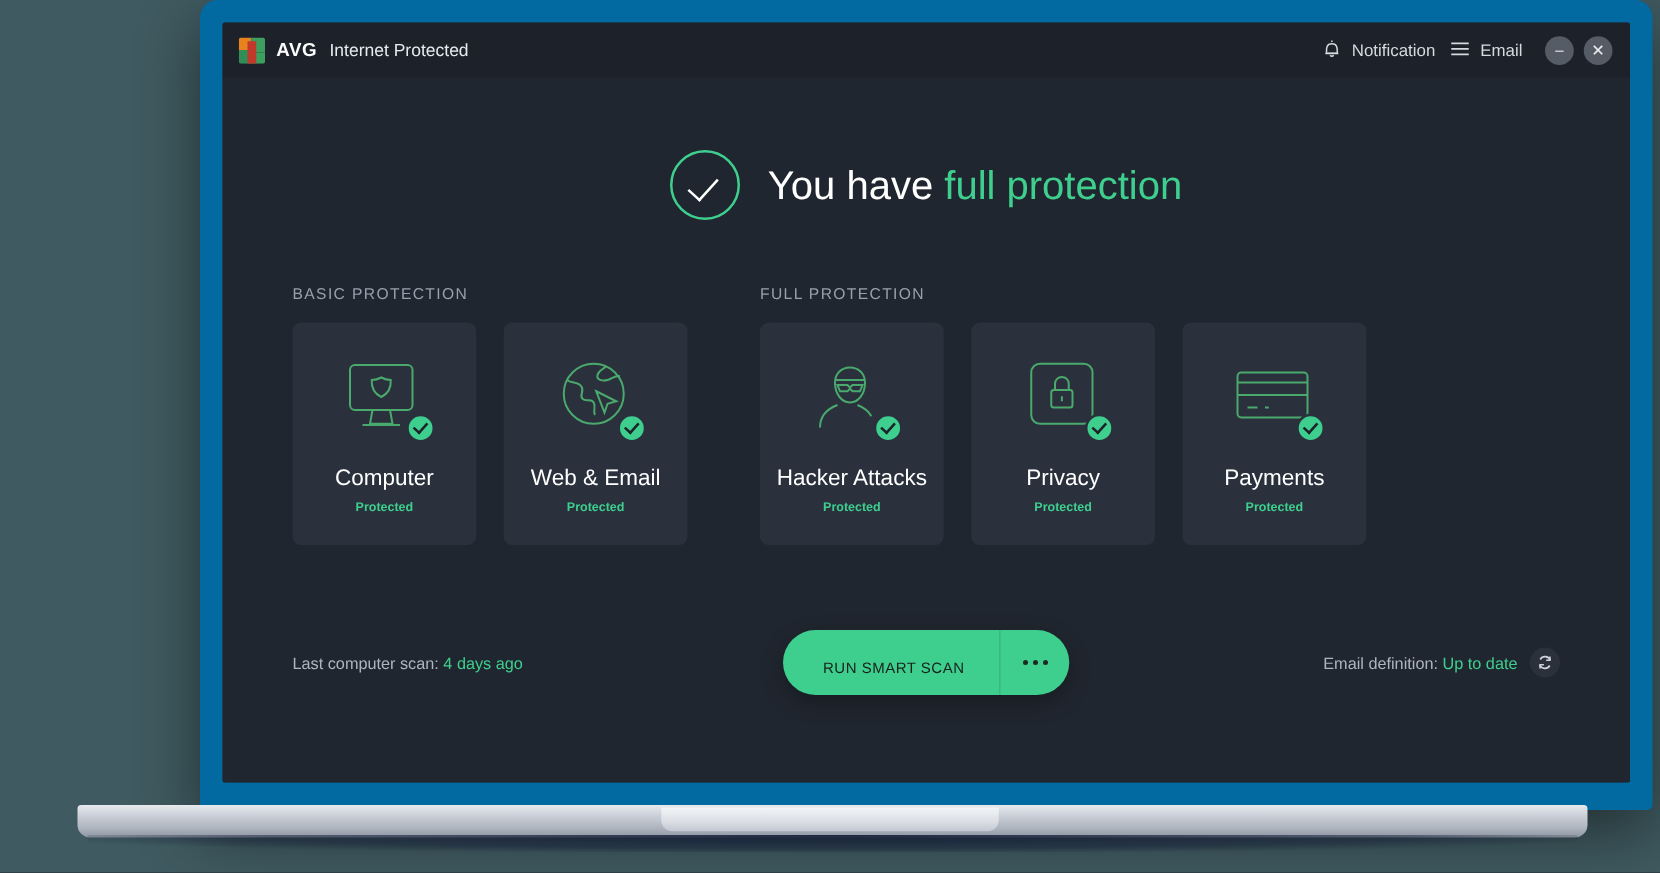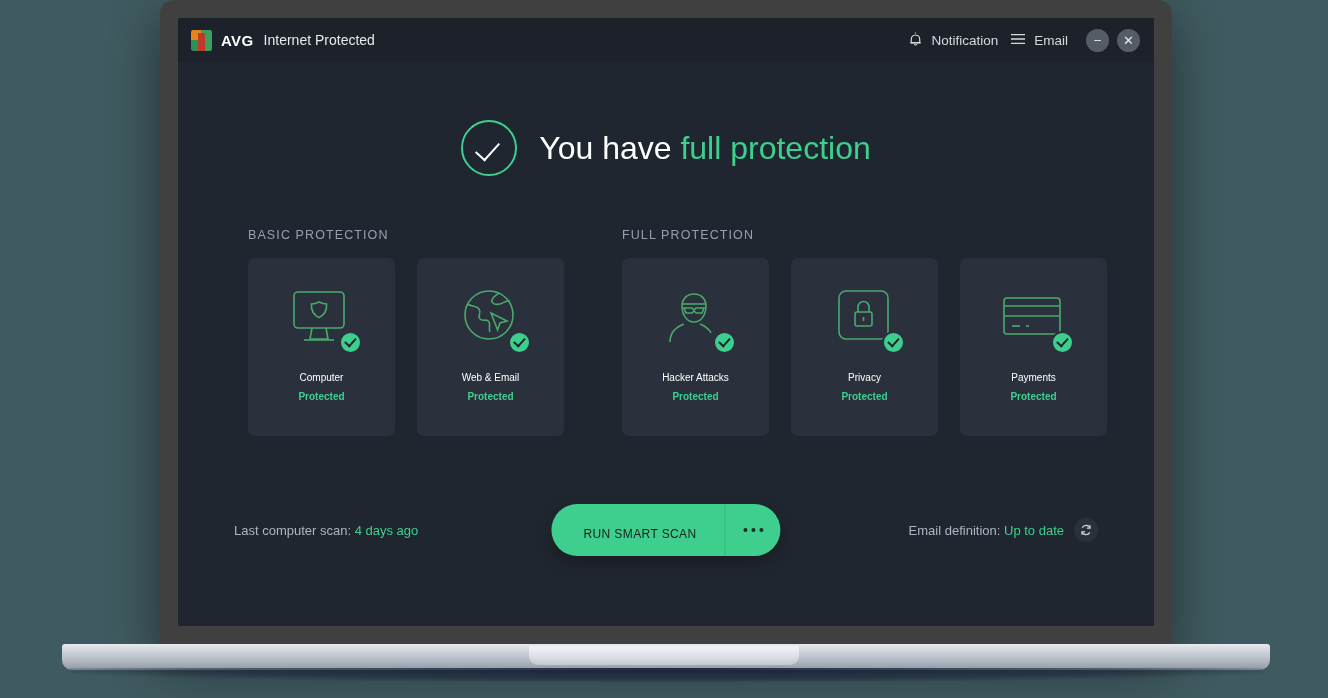--- a/index.html
+++ b/index.html
@@ -5,22 +5,22 @@
   * { margin:0; padding:0; box-sizing:border-box; }
   html,body { width:1328px; height:698px; overflow:hidden; }
   body {
     background:#3f5a60;
     font-family:"Liberation Sans", sans-serif;
     position:relative;
   }
 
   
   #laptop-frame{
-    position:absolute; left:160px; top:0; width:1012px; height:648px;
-    background:#404040;
+    position:absolute; left:160px; top:0; width:1162px; height:648px;
+    background:#0369a1;
     border-radius:14px 14px 4px 4px;
     padding:18px 18px 22px 18px;
     box-shadow:0 18px 50px rgba(0,0,0,.45);
   }
   #screen{
     width:100%; height:100%;
     background:#20262f;
     border-radius:2px;
     overflow:hidden;
     position:relative;
@@ -91,21 +91,21 @@
     border-width:0 2.4px 2.4px 0; transform:rotate(42deg);
   }
   #status-text{ font-size:32px; color:#fff; font-weight:normal; white-space:nowrap; }
   #status-text .hl{ color:#3ecf8e; }
 
   .section-label{
     font-size:12.5px; color:#98a0ad; letter-spacing:1.1px;
     text-transform:uppercase;
   }
   #sections{ display:flex; gap:58px; margin-top:52px; }
-  .group-basic{ flex:0 0 312px;margin-left:14px; }
+  .group-basic{ flex:0 0 312px; }
   .group-full{ flex:1; }
   .cards{ display:flex; gap:22px; margin-top:16px; }
   .card{
     width:147px; height:178px;
     background:#2a313d; border-radius:7px;
     display:flex; flex-direction:column; align-items:center;
     padding-top:28px; position:relative;
   }
   .card-icon{ width:72px; height:66px; position:relative; }
   .card-icon svg{ display:block; }
@@ -113,21 +113,21 @@
     position:absolute; right:-4px; bottom:-2px;
     width:23px; height:23px; border-radius:50%;
     background:#3ecf8e; border:2.5px solid #2a313d;
     display:flex; align-items:center; justify-content:center;
   }
   .badge:after{
     content:""; width:5px; height:9px;
     border:solid #1d232c; border-width:0 2.2px 2.2px 0;
     transform:rotate(42deg) translate(-1px,-1px);
   }
-  .card-title{ margin-top:20px; font-size:10px; color:#fff; }
+  .card-title{ margin-top:20px; font-size:18px; color:#fff; }
   .card-sub{ margin-top:8px; font-size:10px; color:#3ecf8e;font-weight:bold; }
 
   
   #bottom-bar{
     position:absolute; left:56px; right:56px; bottom:84px;
     display:flex; align-items:center;
   }
   .meta-text{ font-size:13px; color:#aeb5c0; white-space:nowrap; }
   .meta-text .hl{ color:#3ecf8e; }
   #scan-button{

